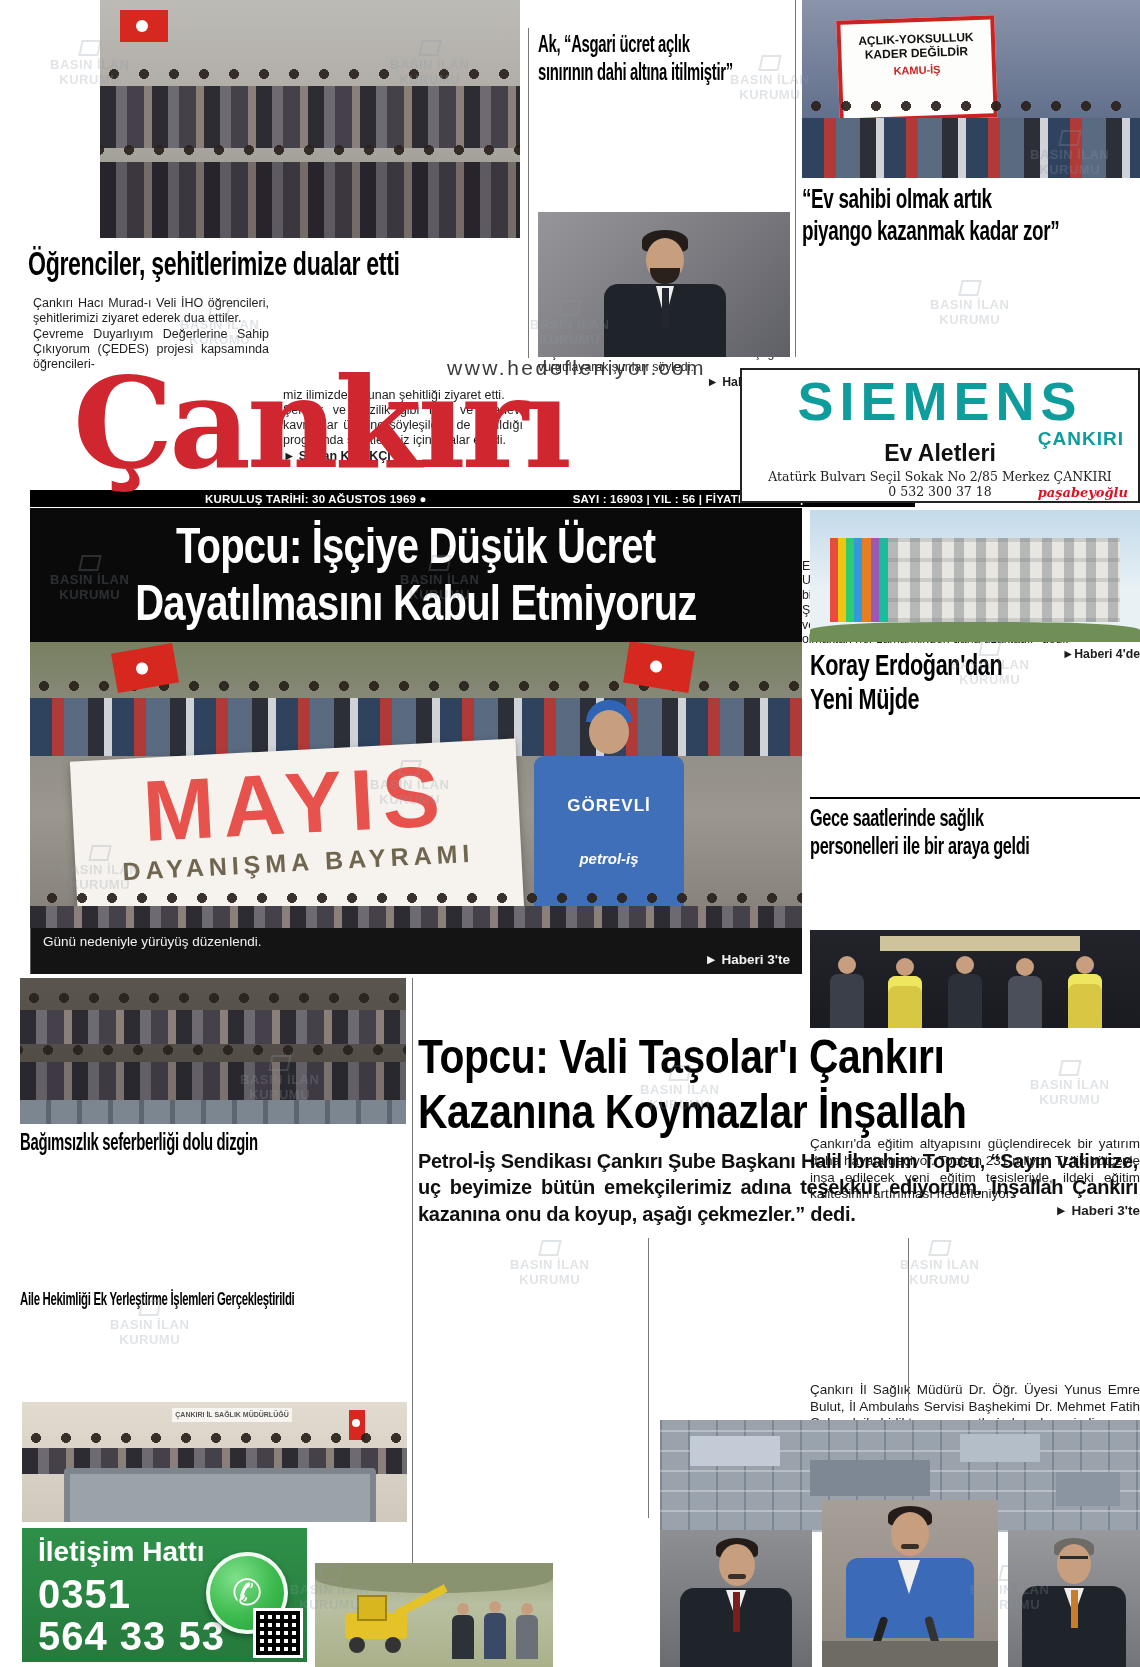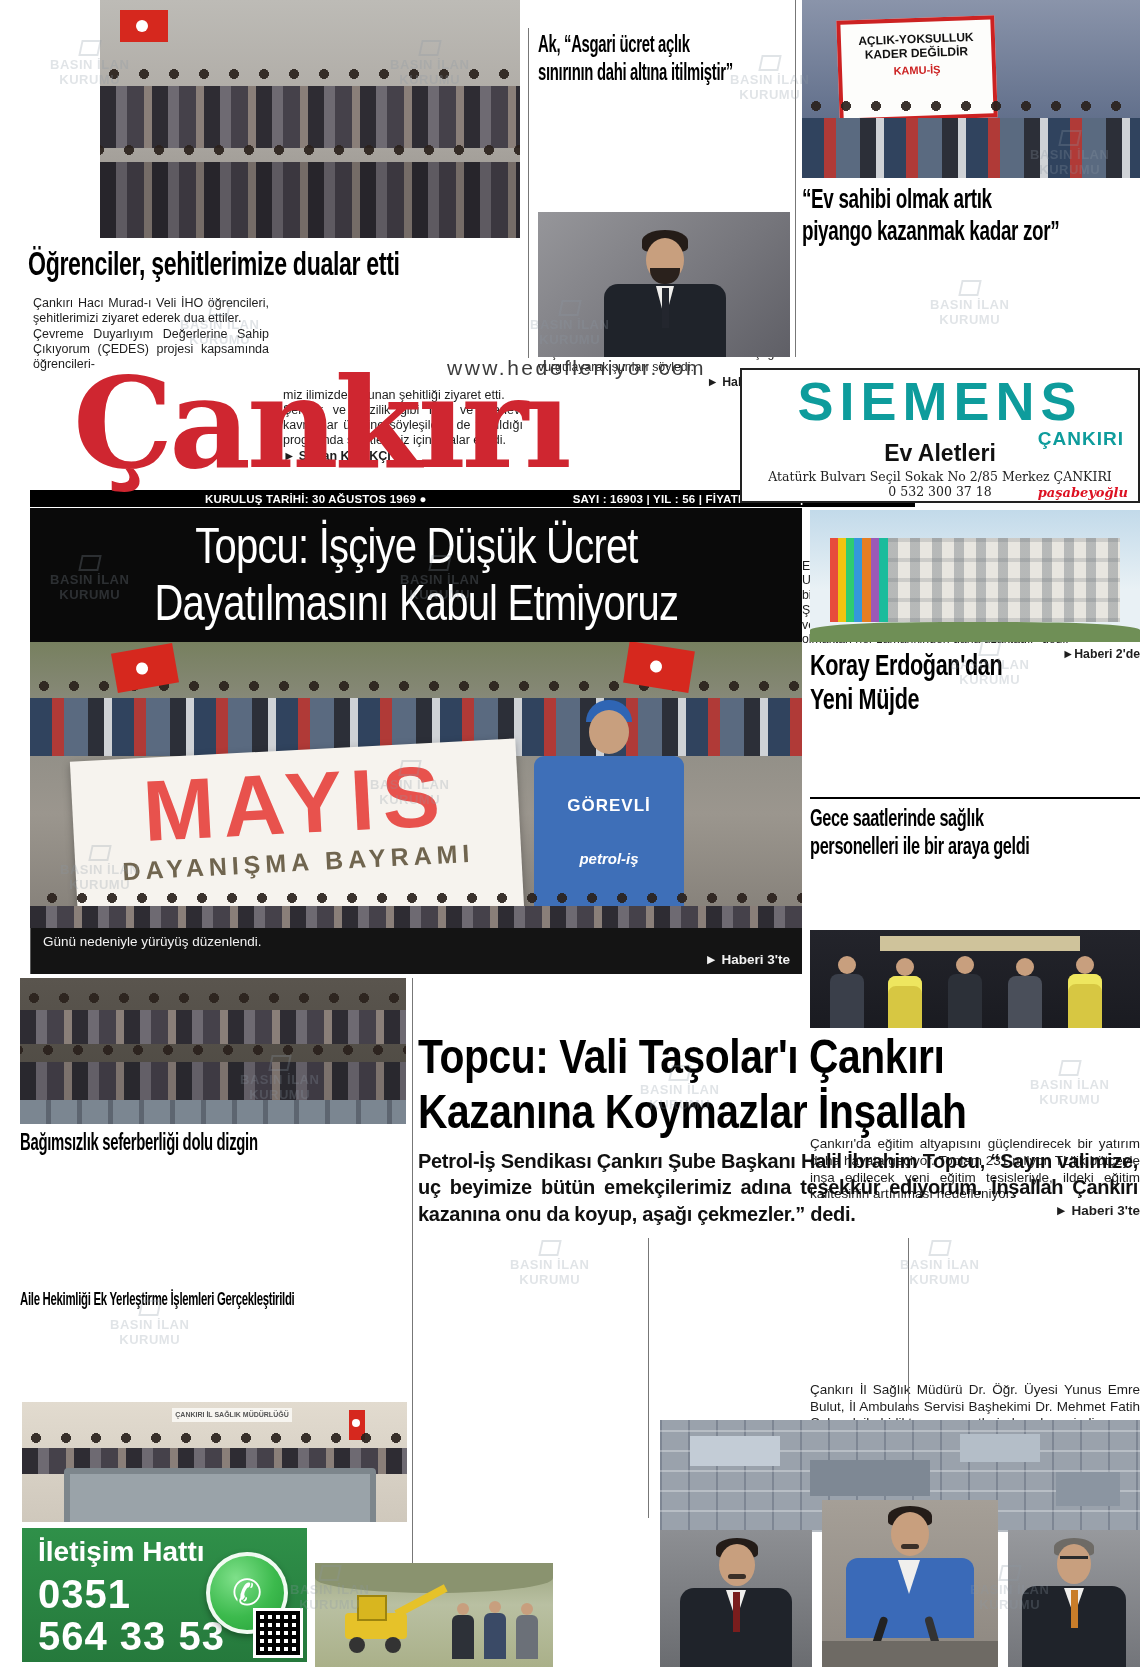--- a/index.html
+++ b/index.html
@@ -214,40 +214,40 @@
     <div class="heads" style="top:96px;height:22px;"></div>
     <div class="bodies-blue" style="top:118px;height:60px;"></div>
   </div>
   <div class="abs hl" style="left:802px;top:184px;font-size:27px;line-height:1.18;">
     <span class="cond" style="transform:scaleX(.7);">“Ev sahibi olmak artık</span><br>
     <span class="cond" style="transform:scaleX(.7);">piyango kazanmak kadar zor”</span>
   </div>
   <div class="abs bt" style="left:802px;top:258px;width:338px;font-size:12.3px;line-height:1.2;">
     <span>Eğitim-İş/Çankırı Başkanı Murat Şamasas, 1 Mayıs Uluslararası Birlik, Mücadele ve Dayanışma Günü nedeniyle bir açıklama yaptı.
 Şamasas, “Bu yıl, işçi sınıfının Uluslararası Birlik, Mücadele ve Dayanışma Günü olan 1 Mayıs, Türkiye'de bir bayram olmaktan her zamankinden daha uzaktadır” dedi.</span>
-    <span class="ref-abs">►Haberi 2'de</span>
+    <span class="ref-abs">►Haberi 4'de</span>
   </div>
 
   <div class="abs" id="website" style="left:447px;top:356px;">www.hedefleniyor.com</div>
   <div class="abs" id="logo" style="left:28px;top:360px;">Çankırı</div>
   <div class="abs" id="infobar" style="left:30px;top:490px;width:700px;height:17px;">
     <span>KURULUŞ TARİHİ: 30 AĞUSTOS 1969 ●</span>
     <span>SAYI : 16903 | YIL : 56 | FİYATI : 5.00 TL. | 02.05.2025 CUMA</span>
   </div>
 
   <div class="abs" id="siemens" style="left:740px;top:368px;width:396px;height:131px;">
     <div class="teal" style="text-align:center;font-size:54px;font-weight:bold;letter-spacing:6px;line-height:1;margin-top:4px;">SIEMENS</div>
     <div class="abs teal" style="right:14px;top:58px;font-size:19px;font-weight:bold;letter-spacing:1px;">ÇANKIRI</div>
     <div class="abs" style="left:0;right:0;top:70px;text-align:center;font-size:23px;font-weight:bold;color:#111;">Ev Aletleri</div>
     <div class="abs" style="left:0;right:0;top:99px;text-align:center;font-size:12.5px;font-family:'DejaVu Serif',serif;color:#222;">Atatürk Bulvarı Seçil Sokak No 2/85 Merkez ÇANKIRI</div>
     <div class="abs" style="left:0;right:0;top:114px;text-align:center;font-size:12.5px;font-family:'DejaVu Serif',serif;color:#222;">0 532 300 37 18</div>
     <div class="abs" style="right:10px;bottom:1px;font-size:13px;font-weight:bold;font-style:italic;color:#d12;font-family:'DejaVu Serif',serif;">paşabeyoğlu</div>
   </div>
 
-  <div class="abs blackbox" style="left:30px;top:508px;width:772px;height:134px;padding-top:10px;font-weight:normal;font-size:50px;line-height:1.14;letter-spacing:-1px;">
+  <div class="abs blackbox" style="left:30px;top:508px;width:772px;height:134px;padding-top:10px;font-weight:bold;font-size:50px;line-height:1.14;letter-spacing:-1px;">
     <span class="cond-c" style="transform:scaleX(.8);">Topcu: İşçiye Düşük Ücret</span><br>
     <span class="cond-c" style="transform:scaleX(.8);">Dayatılmasını Kabul Etmiyoruz</span>
   </div>
 
   <div class="photo" style="left:30px;top:642px;width:772px;height:286px;background:linear-gradient(180deg,#77805f 0,#8f8d85 30%,#9b968e 60%,#837e77 100%);">
     <div class="heads" style="top:34px;height:22px;"></div>
     <div class="bodies-blue" style="top:56px;height:58px;"></div>
     <div class="flag-tr" style="left:84px;top:6px;width:62px;height:40px;transform:rotate(-10deg);">
       <span class="flag-dot" style="left:22px;top:14px;"></span>
     </div>

